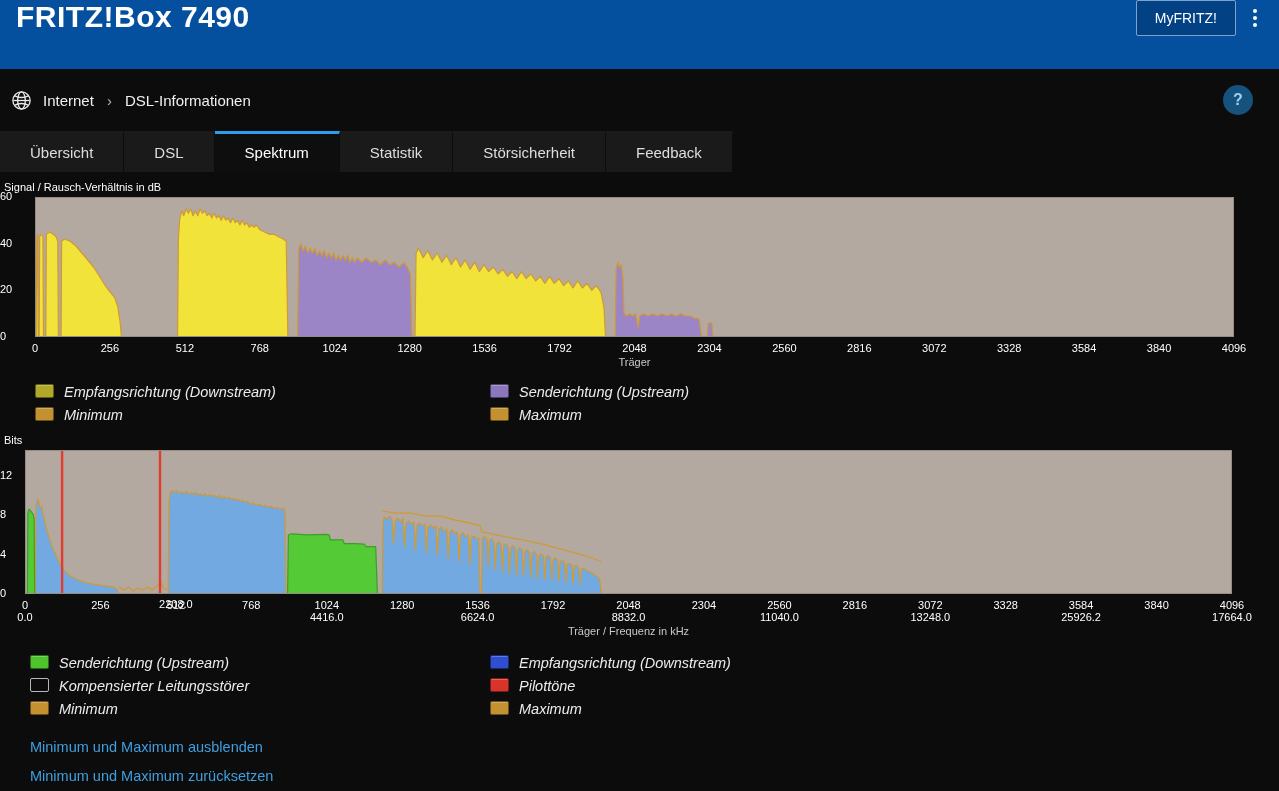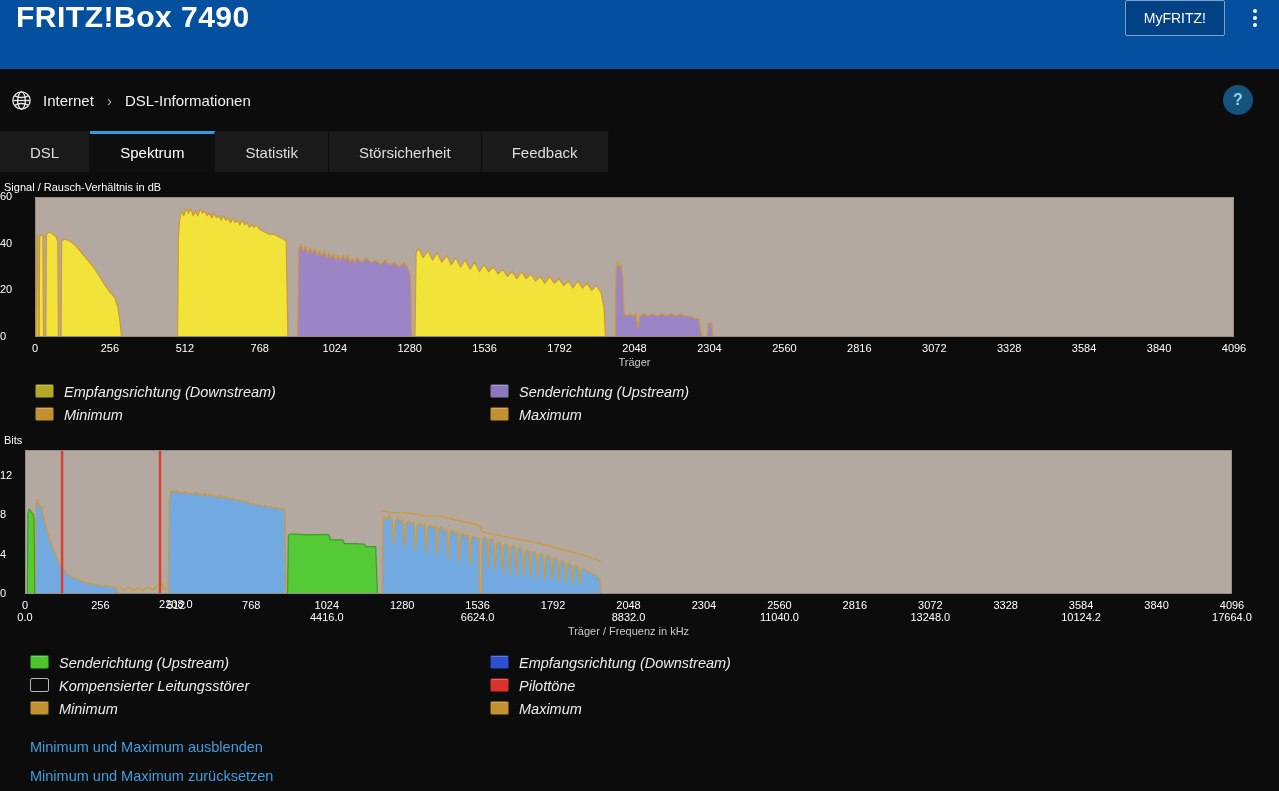--- a/index.html
+++ b/index.html
@@ -4,21 +4,21 @@
 <style>
   html,body{margin:0;padding:0;}
   body{
     width:1279px;height:791px;overflow:hidden;position:relative;
     background:#0c0c0c;color:#fff;
     font-family:"Liberation Sans",sans-serif;
   }
   
   .header{height:69px;background:#05509e;display:flex;align-items:flex-start;padding:0 16px;box-sizing:border-box;}
   .logo{font-size:30px;font-weight:bold;letter-spacing:.5px;color:#fff;}
-  .header-right{margin-left:auto;display:flex;align-items:center;gap:22px;}
+  .header-right{margin-left:auto;display:flex;align-items:center;gap:11px;}
   .myfritz-btn{border:1px solid #7aa3d4;background:rgba(0,20,60,.25);color:#fff;font-size:14px;padding:9px 18px;border-radius:2px;cursor:pointer;}
   .kebab{display:flex;flex-direction:column;gap:3px;padding:4px 6px;cursor:pointer;}
   .kebab i{width:4px;height:4px;border-radius:50%;background:#fff;display:block;}
   
   .breadcrumb{height:62px;display:flex;align-items:center;padding:0 26px 0 10px;gap:10px;}
   .crumb{font-size:15px;color:#f0f0f0;cursor:pointer;}
   .crumb.current{cursor:default;}
   .chev{color:#b5b5b5;font-size:15px;margin:0 3px;}
   .help-btn{margin-left:auto;width:30px;height:30px;border-radius:50%;background:#15527e;color:#9fd2f1;
     font-weight:bold;font-size:16px;display:flex;align-items:center;justify-content:center;cursor:pointer;}
@@ -69,20 +69,21 @@
       <path d="M5 7.2c2 1.1 4.4 1.7 7 1.7s5-.6 7-1.7M5 16.8c2-1.1 4.4-1.7 7-1.7s5 .6 7 1.7"></path>
     </svg>
   </span>
   <span class="crumb">Internet</span>
   <span class="chev">›</span>
   <span class="crumb current">DSL-Informationen</span>
   <div class="help-btn">?</div>
 </div>
 
 <nav class="tabbar" id="tabbar">
+    <div class="tab">Übersicht</div>
     <div class="tab">DSL</div>
     <div class="tab active">Spektrum</div>
     <div class="tab">Statistik</div>
     <div class="tab">Störsicherheit</div>
     <div class="tab">Feedback</div>
   </nav>
 
 <main>
   <div class="chart-title">Signal / Rausch-Verhältnis in dB</div>
   <div class="chart" style="height: 174px;">
@@ -179,21 +180,21 @@
       <span class="xlab" style="left:1081.1px;top:149px;">3584</span>
       <span class="xlab" style="left:1156.6px;top:149px;">3840</span>
       <span class="xlab" style="left:1232px;top:149px;">4096</span>
       <span class="xlab" style="left:25px;top:161px;">0.0</span>
       <span class="xlab" style="left:175.9px;top:148px;">2208.0</span>
       <span class="xlab" style="left:326.8px;top:161px;">4416.0</span>
       <span class="xlab" style="left:477.6px;top:161px;">6624.0</span>
       <span class="xlab" style="left:628.5px;top:161px;">8832.0</span>
       <span class="xlab" style="left:779.4px;top:161px;">11040.0</span>
       <span class="xlab" style="left:930.3px;top:161px;">13248.0</span>
-      <span class="xlab" style="left:1081.1px;top:161px;">10124.2</span>
+      <span class="xlab" style="left:1081.1px;top:161px;">25926.2</span>
       <span class="xlab" style="left:1232px;top:161px;">17664.0</span>
       <span class="xtitle" style="left:628.5px;top:175px;">Träger / Frequenz in kHz</span>
     </div>
 
   <div class="legend l2" id="legend1">
       <div class="legend-item">
         <span class="swatch" style="background: rgb(77, 195, 44);"></span>
         <span>Senderichtung (Upstream)</span>
       </div>
       <div class="legend-item">

